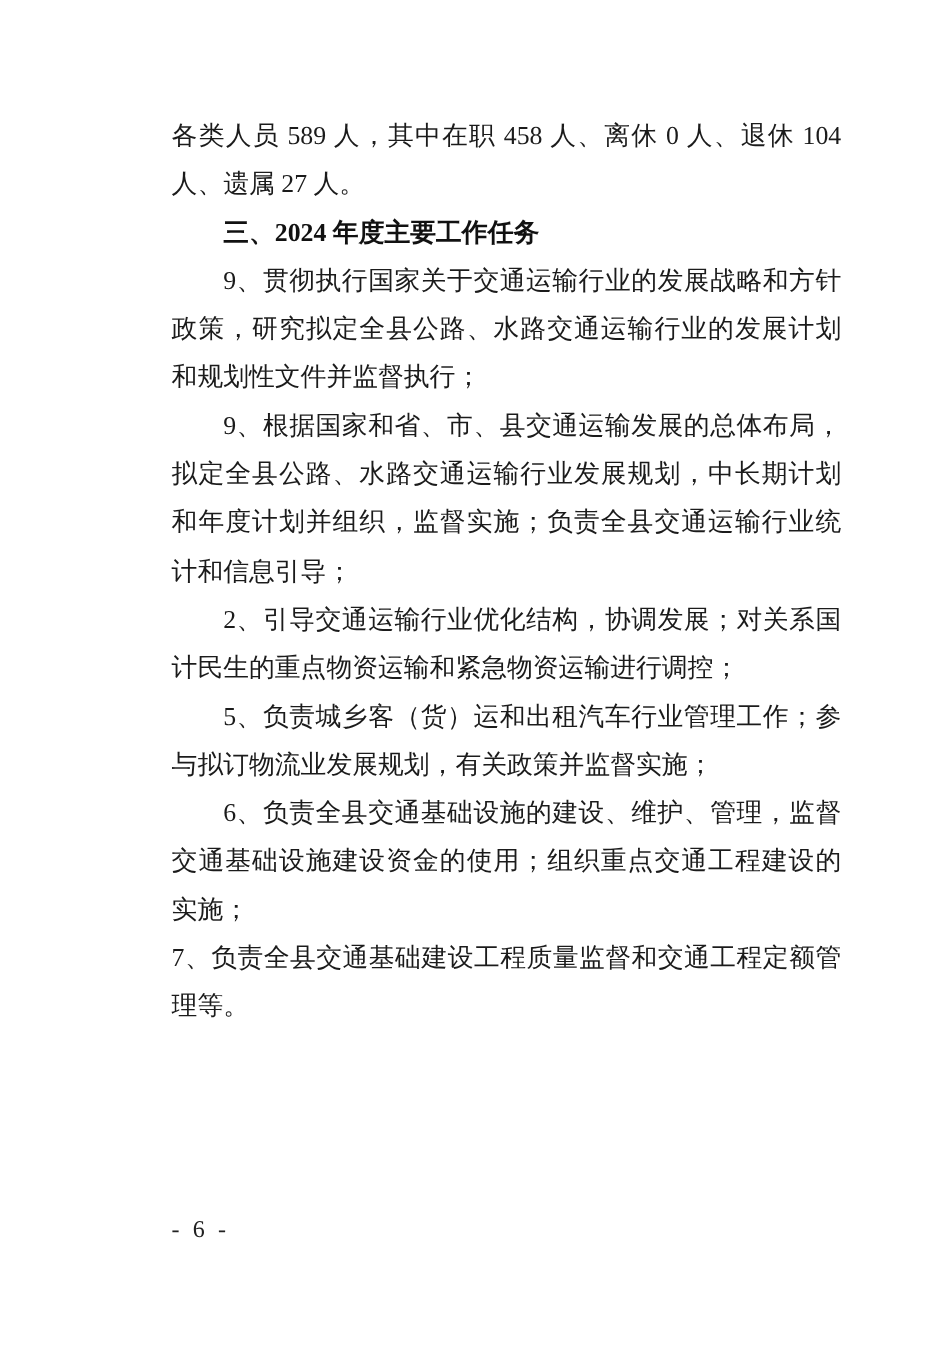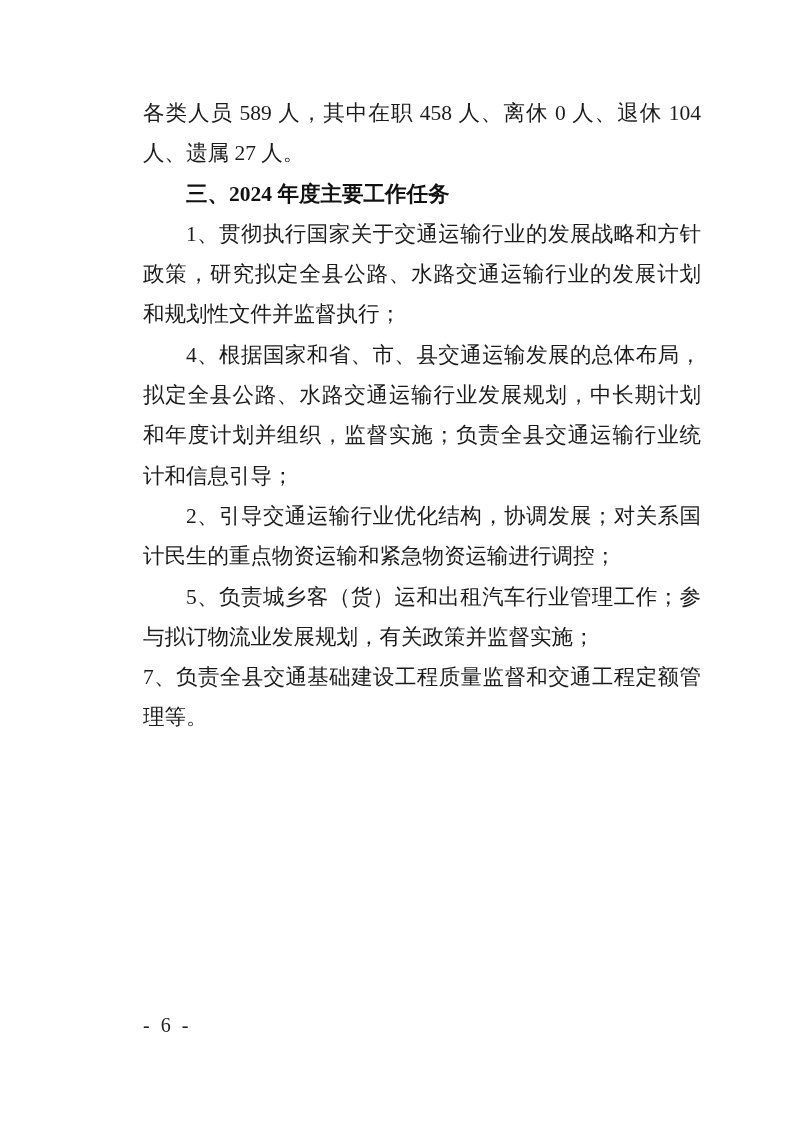--- a/index.html
+++ b/index.html
@@ -60,29 +60,30 @@
 <body>
 
 <div class="page">
 
   <div class="doc">
 
     <p class="no-indent">各类人员 589 人，其中在职 458 人、离休 0 人、退休 104 人、遗属 27 人。</p>
 
     <p class="section-heading">三、2024 年度主要工作任务</p>
 
-    <p>1、贯彻执行国家关于交通运输行业的发展战略和方针政策，研究拟定全县公路、水路交通运输行业的发展计划和规划性文件并监督执行；</p>
+    <p>9、贯彻执行国家关于交通运输行业的发展战略和方针政策，研究拟定全县公路、水路交通运输行业的发展计划和规划性文件并监督执行；</p>
 
-    <p>4、根据国家和省、市、县交通运输发展的总体布局，拟定全县公路、水路交通运输行业发展规划，中长期计划和年度计划并组织，监督实施；负责全县交通运输行业统计和信息引导；</p>
+    <p>9、根据国家和省、市、县交通运输发展的总体布局，拟定全县公路、水路交通运输行业发展规划，中长期计划和年度计划并组织，监督实施；负责全县交通运输行业统计和信息引导；</p>
 
 
     <p>2、引导交通运输行业优化结构，协调发展；对关系国计民生的重点物资运输和紧急物资运输进行调控；</p>
 
     <p>5、负责城乡客（货）运和出租汽车行业管理工作；参与拟订物流业发展规划，有关政策并监督实施；</p>
 
+    <p>6、负责全县交通基础设施的建设、维护、管理，监督交通基础设施建设资金的使用；组织重点交通工程建设的实施；</p>
 
     <p class="no-indent">7、负责全县交通基础建设工程质量监督和交通工程定额管理等。</p>
 
   </div>
 
   <div class="page-footer">- 6 -</div>
 
 </div>
 
 </body></html>

